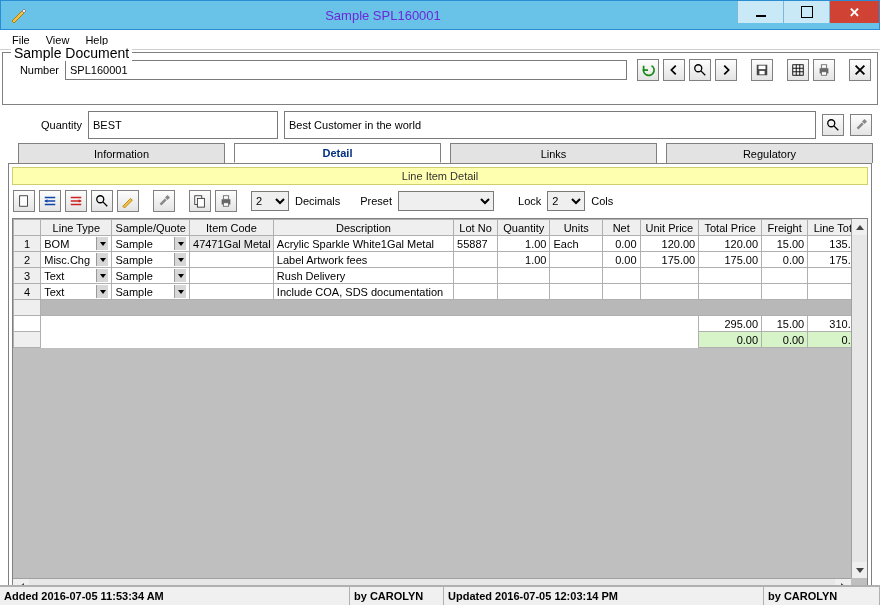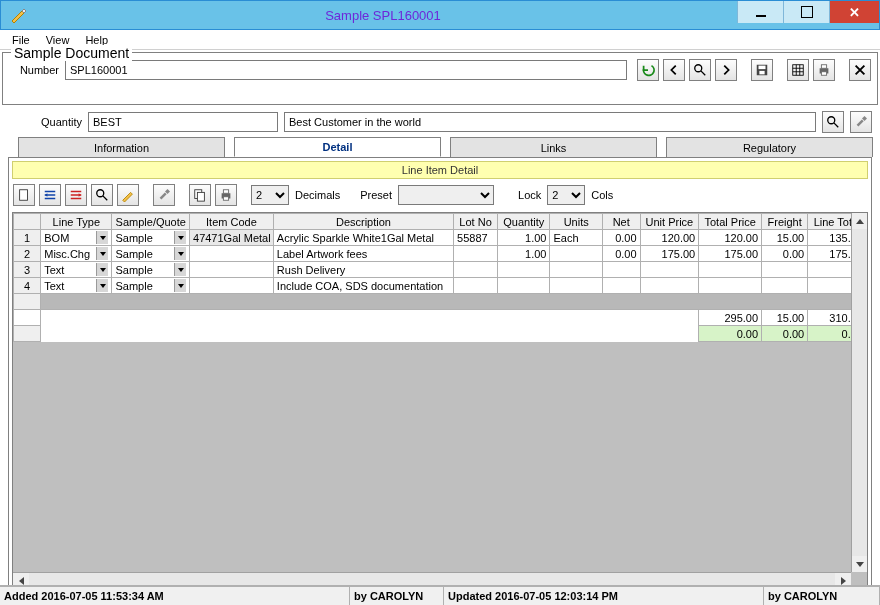--- a/index.html
+++ b/index.html
@@ -65,21 +65,21 @@
   .numrow label { width:50px; text-align:right;}
   .numrow input.numfield { flex:1; height:20px; border:1px solid #7a7a7a; padding:0 4px; font-family:inherit; font-size:11px;}
   .iconbtns-right { display:flex; gap:4px; margin-left:4px; }
 
   
   .custrow {
     display:flex; align-items:center; gap:6px;
     margin:6px 8px 4px 8px;
   }
   .custrow label{ width:74px; text-align:right;}
-  .custrow input{ height:20px; border:1px solid #7a7a7a; padding:0 4px; font-family:inherit; font-size:11px;}
+  .custrow input{ height:28px; border:1px solid #7a7a7a; padding:0 4px; font-family:inherit; font-size:11px;}
 
   
   .tabs{
     display:flex; height:20px;
     margin:0 8px;
   }
   .tab{
     flex:1;
     border:1px solid #808080;
     background:#e3e3e3;

